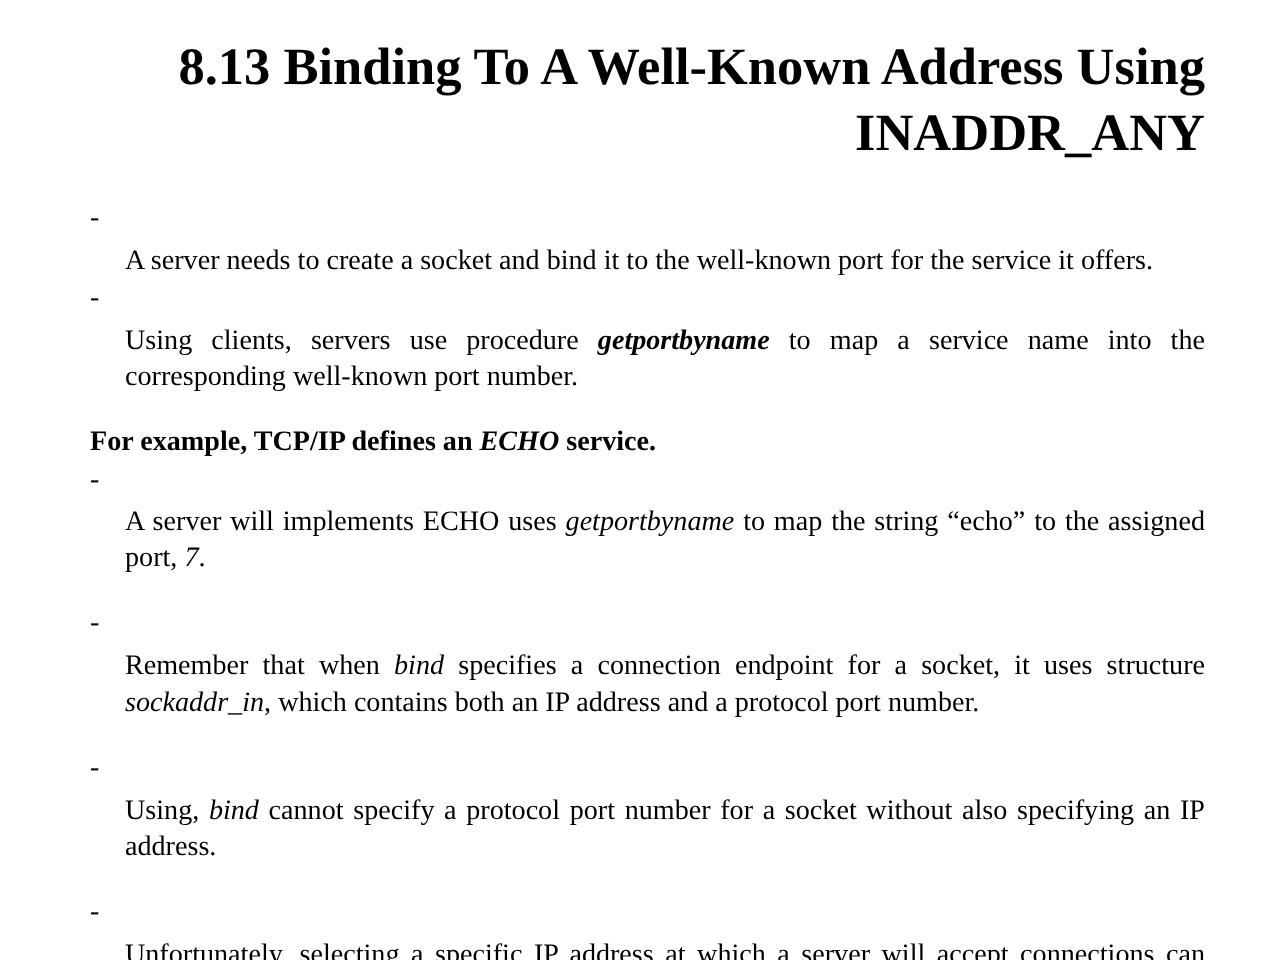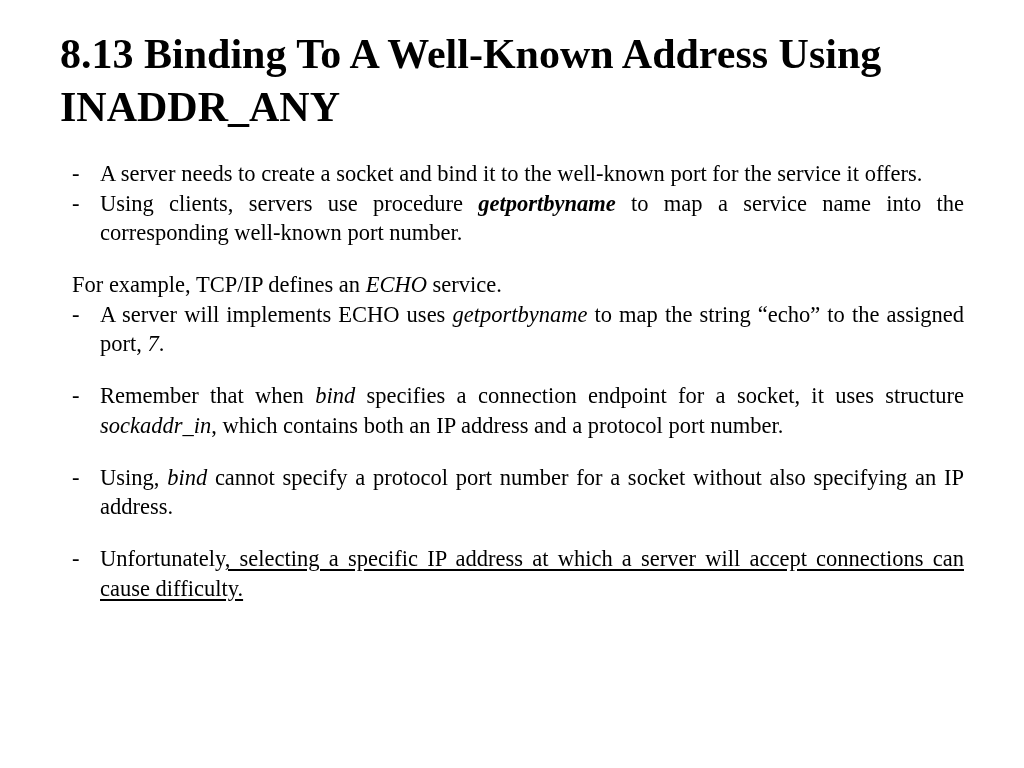--- a/index.html
+++ b/index.html
@@ -11,21 +11,21 @@
     font-family: "Times New Roman", Times, serif;
     color: #000000;
     overflow: hidden;
   }
   .slide {
     padding: 28px 60px 0 60px;
   }
   .title {
     font-size: 42px;
     font-weight: bold;
-    text-align: left;
+    text-align: right;
     line-height: 1.25;
     margin-bottom: 26px;
   }
   .body {
     font-size: 22.5px;
     line-height: 1.32;
   }
   .para {
     margin-bottom: 22px;
     text-align: justify;
@@ -34,24 +34,26 @@
     display: flex;
     padding-left: 12px;
   }
   .dash {
     width: 28px;
     flex-shrink: 0;
   }
   .txt {
     flex: 1;
     text-align: justify;
+    margin-top: 34px;
   }
   .noindent {
     padding-left: 12px;
     text-align: justify;
+    font-weight: bold;
   }
   .bi { font-weight: bold; font-style: italic; }
   .it { font-style: italic; }
   .ul { text-decoration: underline; text-underline-offset: 3px; }
 </style>
 </head>
 <body>
 
 <div class="slide">
 

